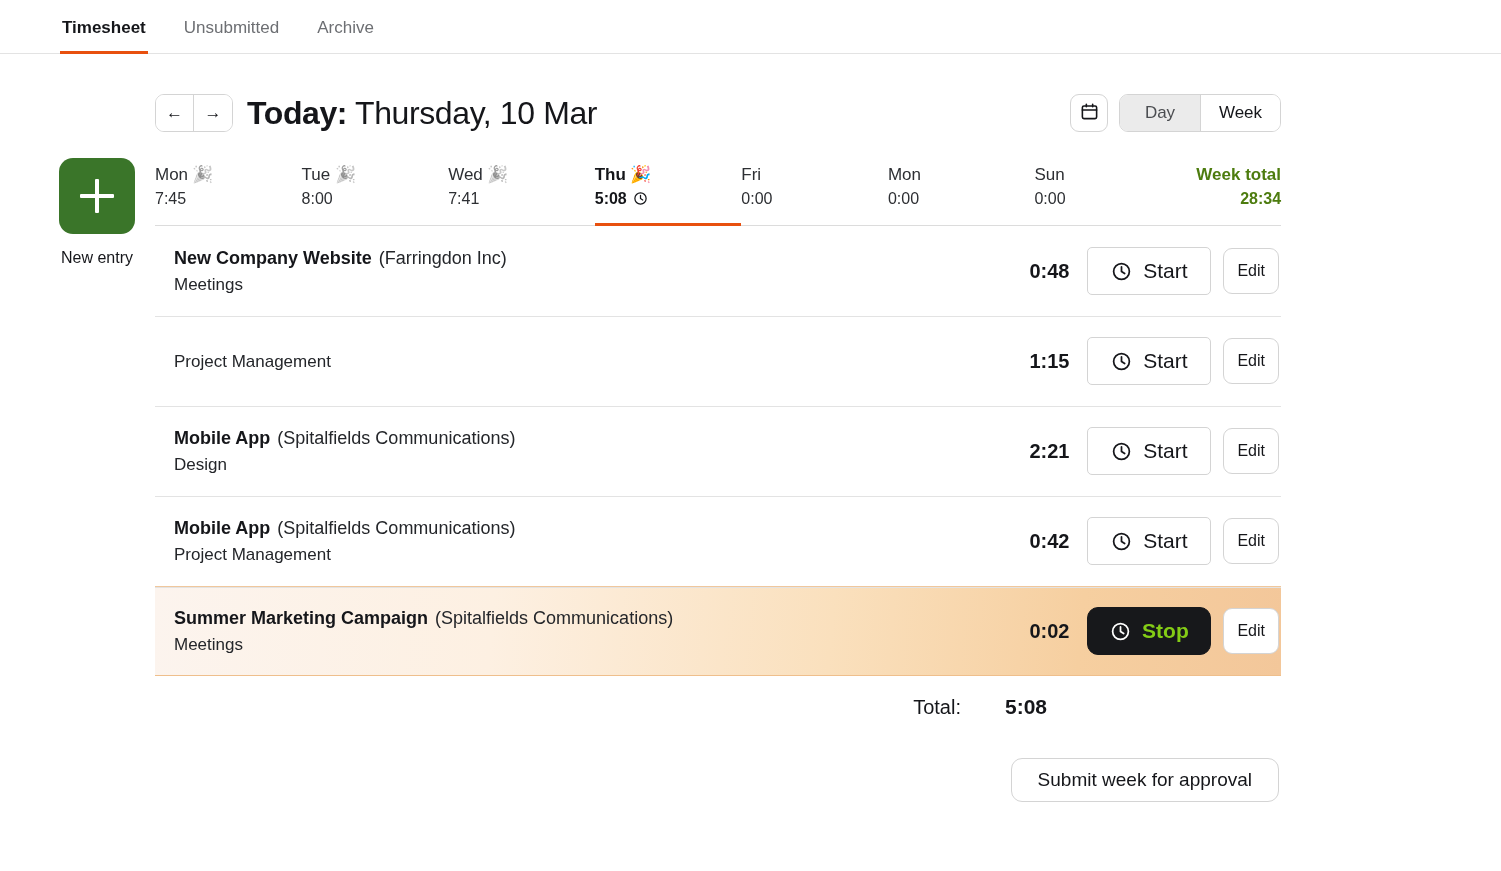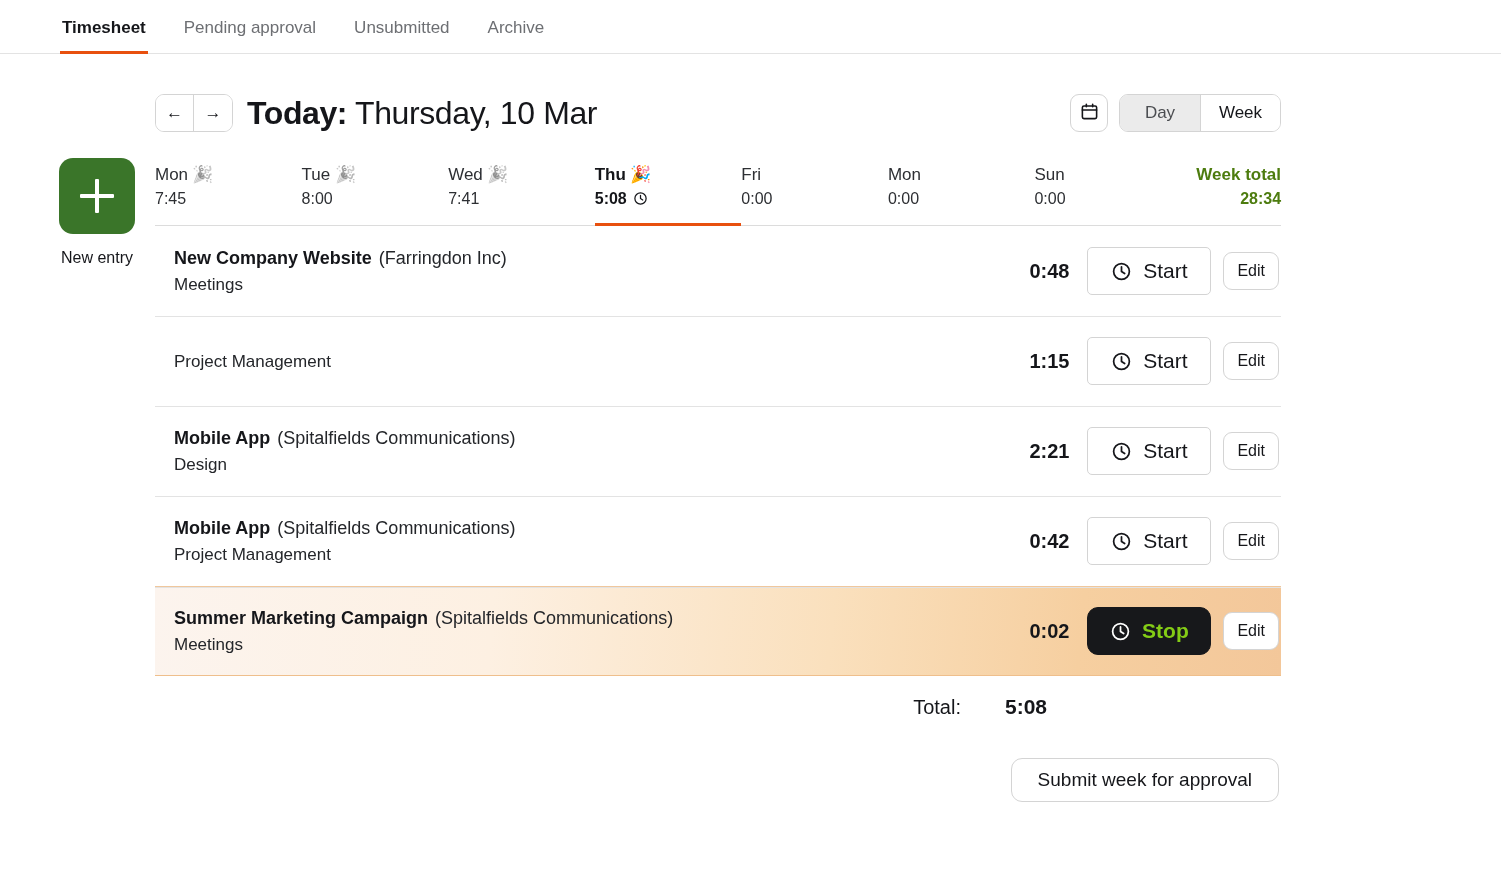--- a/index.html
+++ b/index.html
@@ -318,21 +318,21 @@
     background: #17181b;
     font-size: 21px;
     font-weight: 700;
     color: #84cc16;
     cursor: pointer;
     font-family: "Liberation Sans", sans-serif;
   }
   .edit-btn {
     flex: 0 0 auto;
     margin-left: 12px;
-    height: 38px;
+    height: 46px;
     padding: 0 13px;
     border: 1px solid #d4d4d4;
     border-radius: 9px;
     background: #ffffff;
     font-size: 16px;
     color: #15161a;
     cursor: pointer;
     font-family: "Liberation Sans", sans-serif;
   }
 
@@ -373,21 +373,20 @@
     color: #15161a;
     cursor: pointer;
     font-family: "Liberation Sans", sans-serif;
   }
 </style>
 </head>
 <body>
 
 <div class="tabbar" id="tabbar">
     <div class="tab active">Timesheet</div>
-    <div class="tab">Pending approval</div>
     <div class="tab">Unsubmitted</div>
     <div class="tab">Archive</div>
   </div>
 
 <div class="page">
 
   <div class="rail">
     <button class="new-entry-btn">
       <span class="plus"></span>
     </button>

